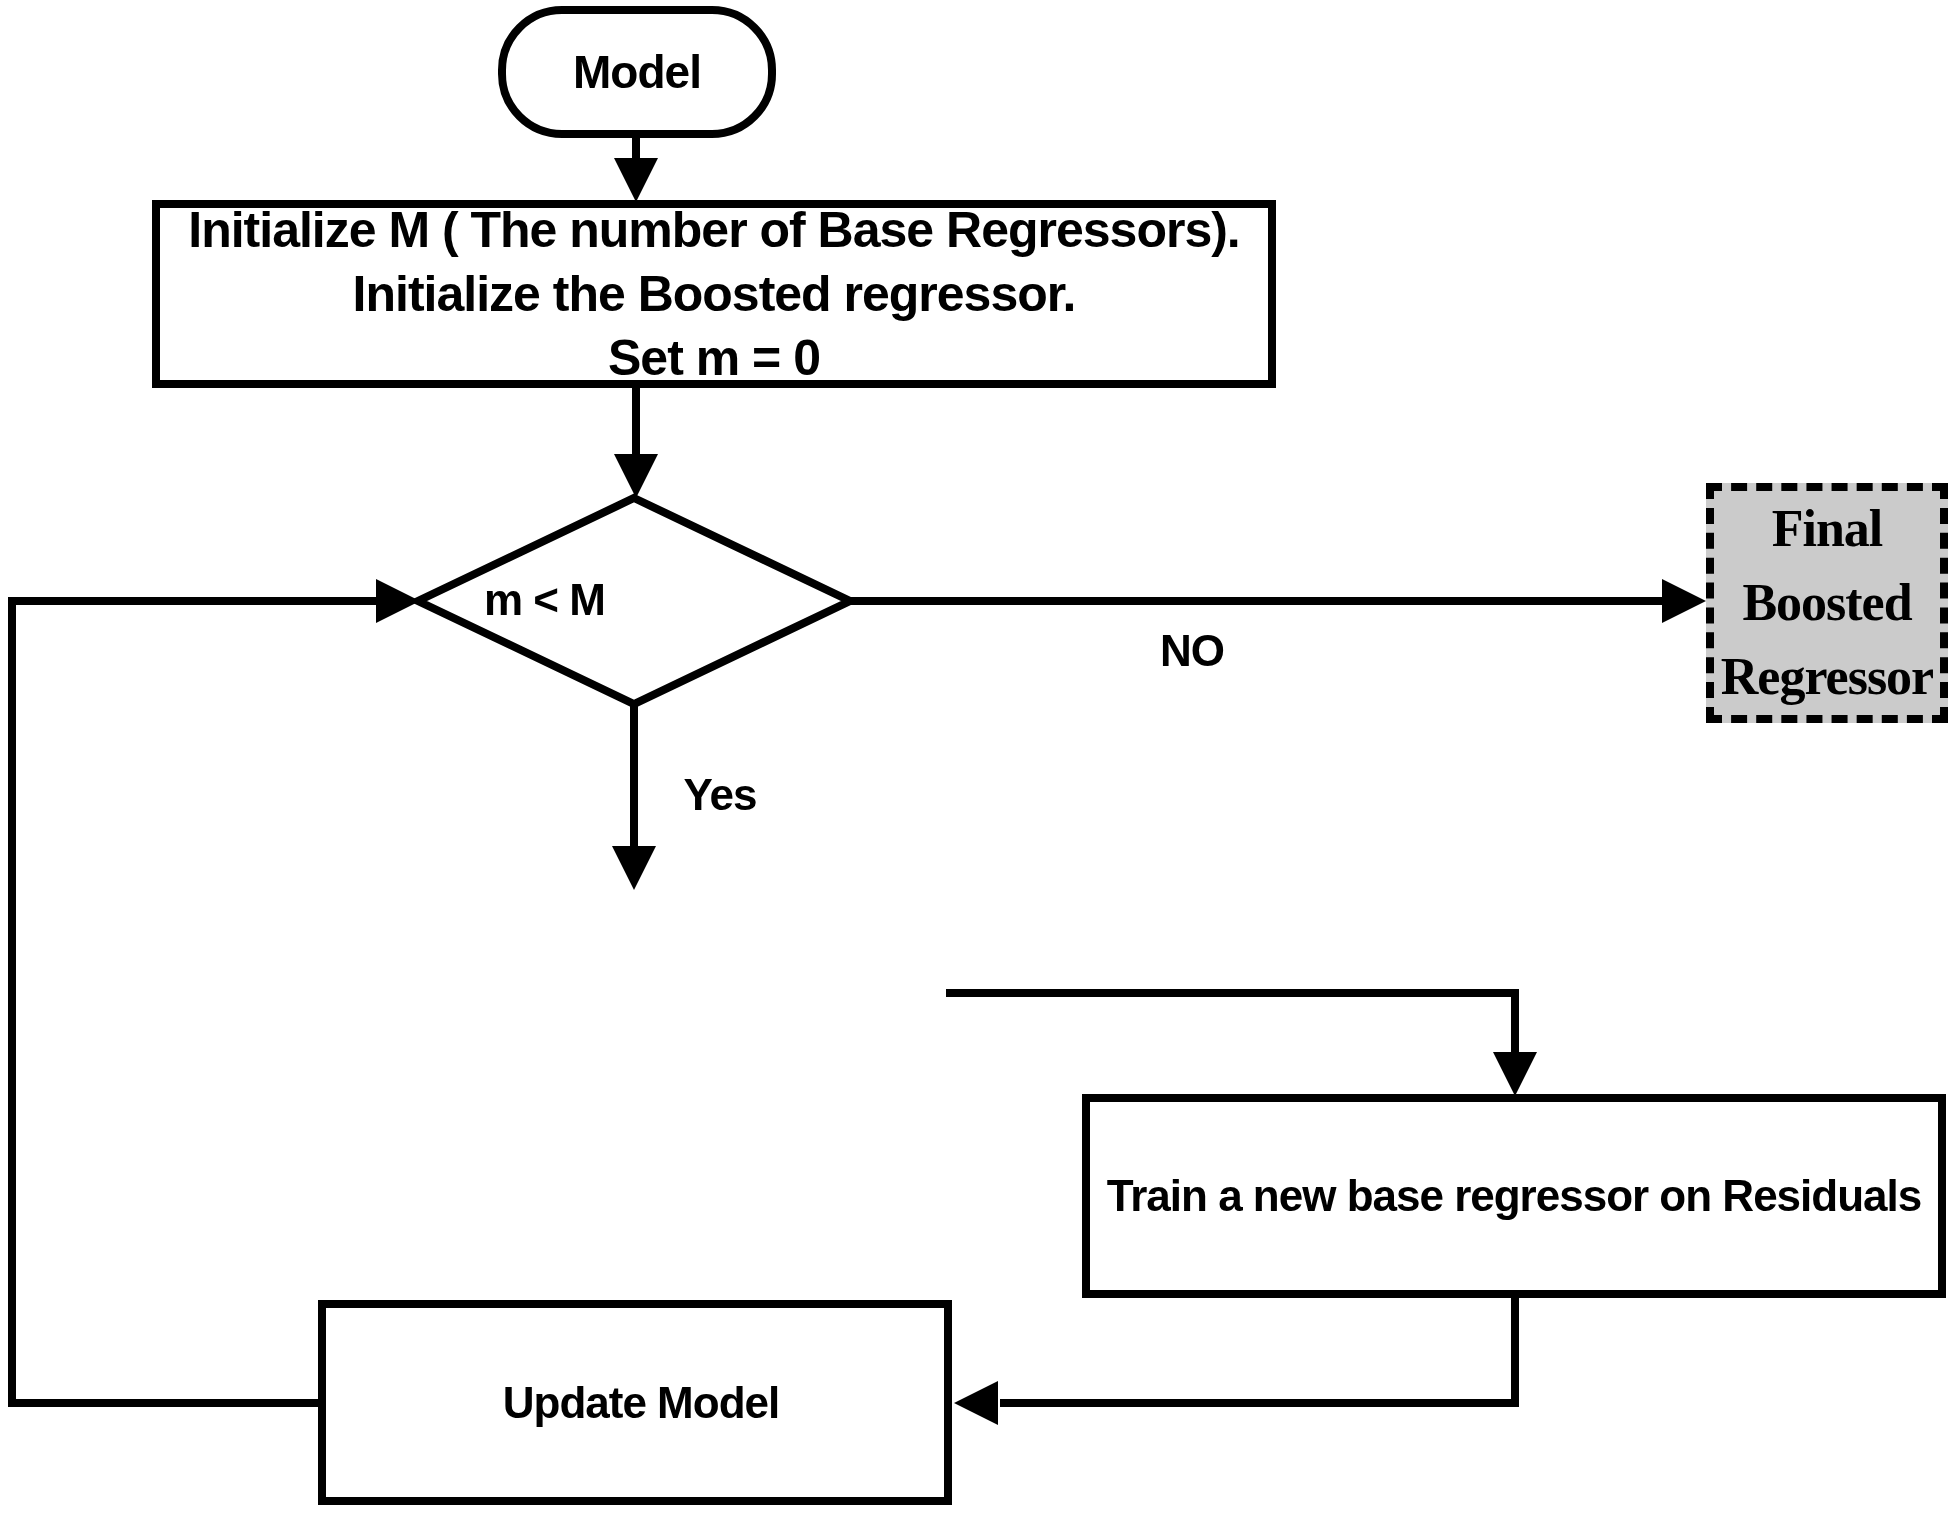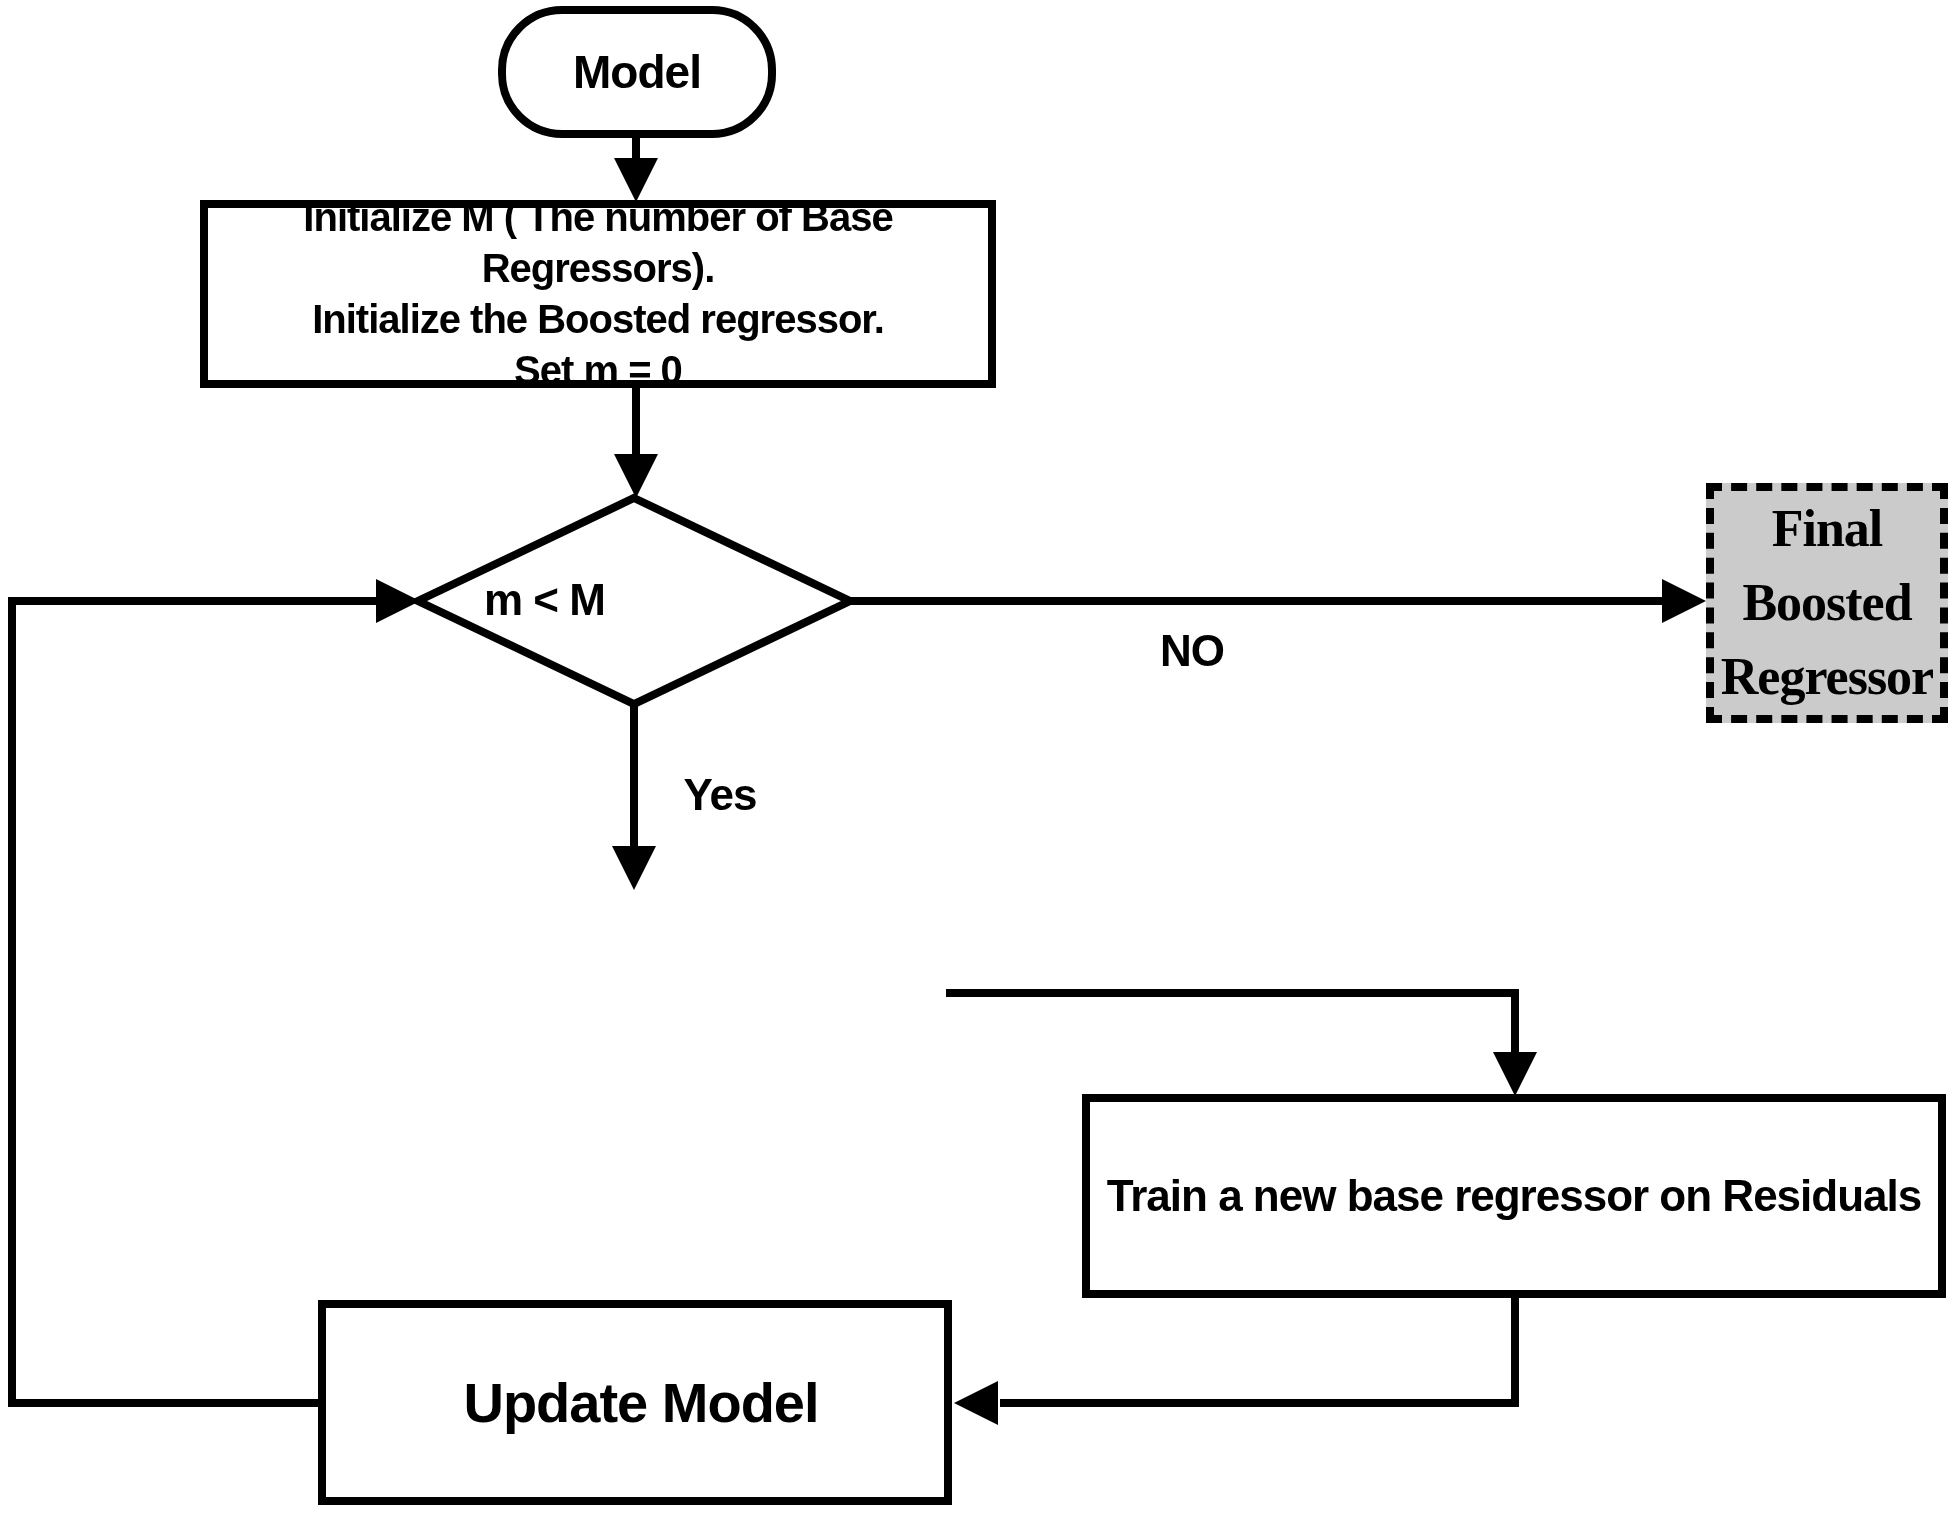--- a/index.html
+++ b/index.html
@@ -34,40 +34,39 @@
     letter-spacing: -1px;
   }
   .node-start {
     left: 498px; top: 6px;
     width: 278px; height: 132px;
     border-radius: 64px;
     font-size: 46px;
   }
   .node-init {
     left: 152px; top: 200px;
-    width: 796px; height: 188px;
-    font-size: 40px;
+    width: 1124px; height: 188px;
+    font-size: 50px;
     line-height: 1.28;
     white-space: pre-line;
-    margin-left: 48px;
   }
   .node-calc {
     left: 318px; top: 888px;
     width: 632px; height: 209px;
     font-size: 44px;
   }
   .node-train {
     left: 1082px; top: 1094px;
     width: 864px; height: 204px;
     font-size: 44px;
   }
   .node-update {
     left: 318px; top: 1300px;
     width: 634px; height: 205px;
-    font-size: 56px;
+    font-size: 44px;
     padding-left: 12px;
   }
   .node-final {
     left: 1706px; top: 483px;
     width: 242px; height: 240px;
     border-style: dashed;
     background: #cbcbcb;
     font-size: 52px;
     line-height: 1.42;
     white-space: pre-line;

